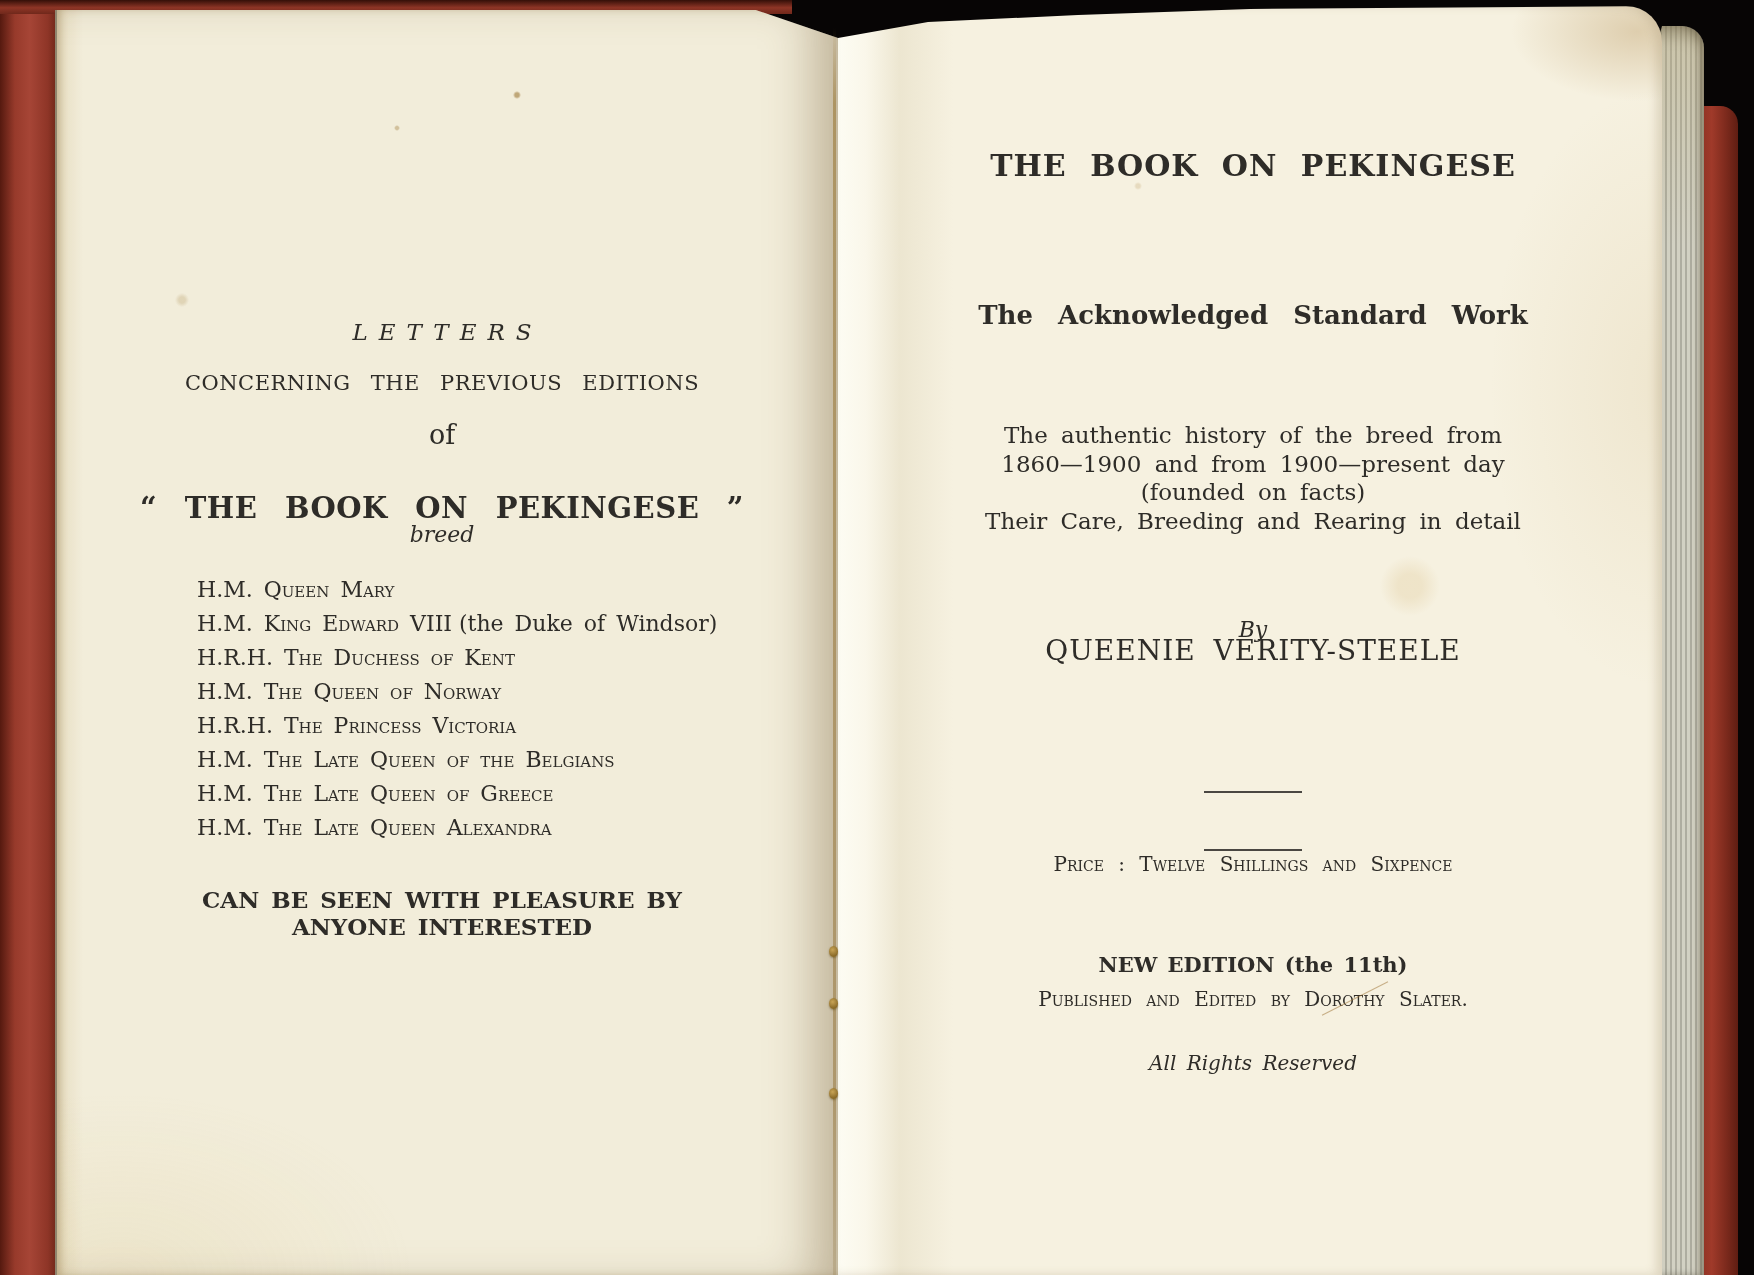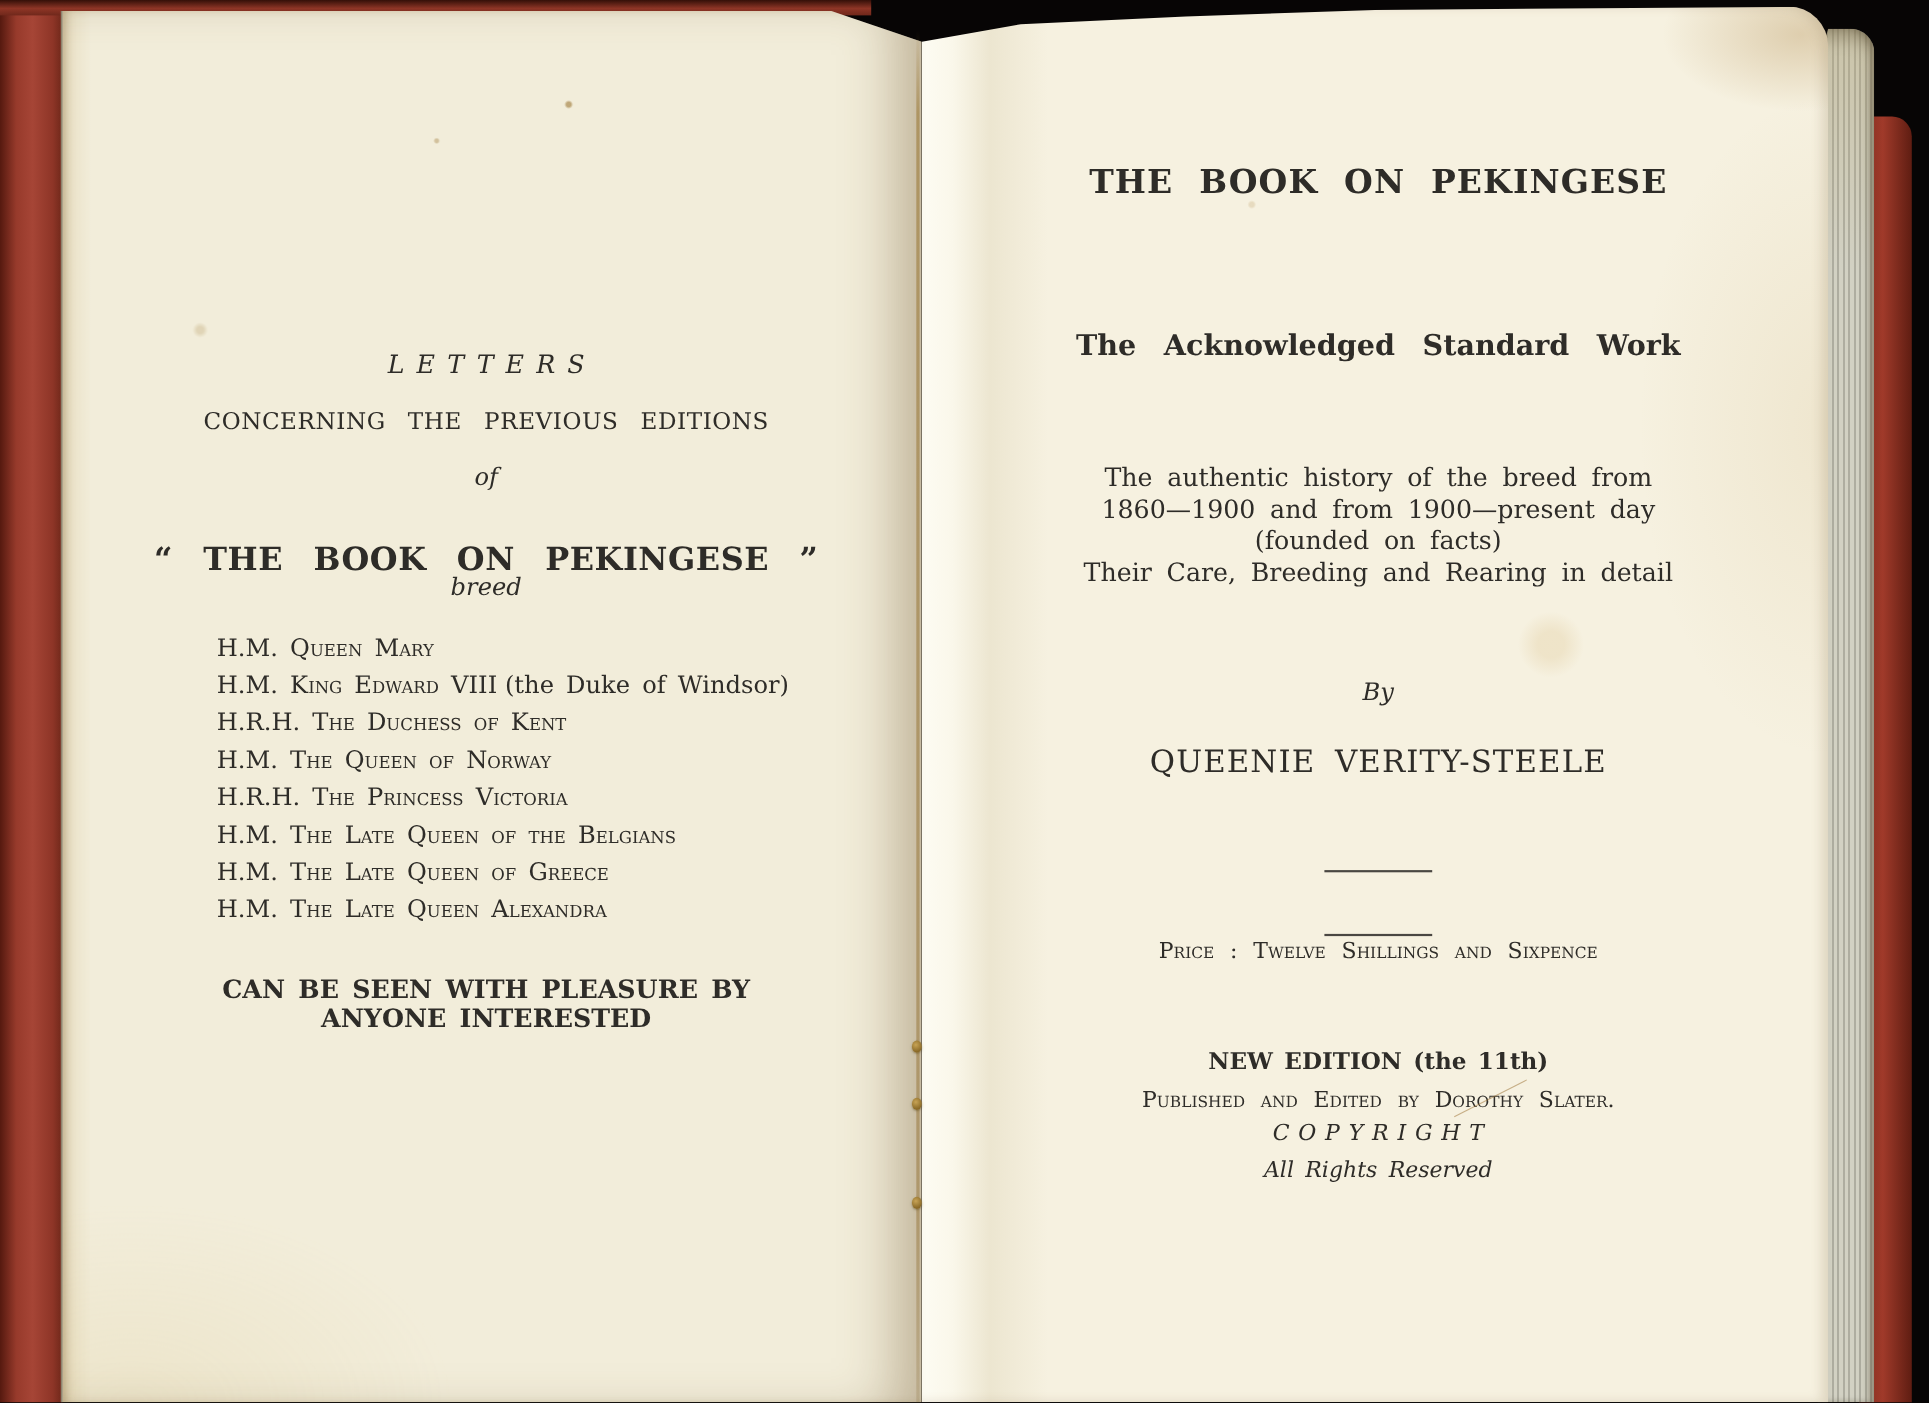--- a/index.html
+++ b/index.html
@@ -85,38 +85,38 @@
 
   
   .tline { position:absolute; left:0; width:770px; text-align:center; white-space:nowrap; }
   .sc { font-variant:small-caps; }
   .note { font-variant:normal; }
   .note:not(:empty){ margin-left:7px;margin-top:30px; }
 
   
   .lp-letters   { top:307px; font-style:italic; font-size:23px; line-height:30px; letter-spacing:11px; text-indent:11px; }
   .lp-concern   { top:358px; font-size:21px; line-height:30px; word-spacing:13px; letter-spacing:.5px; }
-  .lp-of        { top:410px; font-style:italic; font-size:22px; line-height:30px; }
+  .lp-of        { top:410px; font-size:27px; line-height:30px; }
   .lp-title     { top:480px; font-weight:bold; font-size:29px; line-height:36px; word-spacing:17px; letter-spacing:.5px; }
   .lp-from      { top:510px; font-style:italic; font-size:22px; line-height:30px; }
   .lp-names {
     position:absolute; left:140px; top:563px; list-style:none;
     font-size:22px; line-height:34px; word-spacing:4px; white-space:nowrap;
   }
   .lp-footer    { top:876px; font-weight:bold; font-size:23px; line-height:27px; word-spacing:4px; white-space:normal; }
 
   
   .rp .tline { left:30px; }
   .rp-title   { top:141px; font-weight:bold; font-size:30px; line-height:38px; word-spacing:12px; letter-spacing:1px; }
   .rp-illus   { top:185px; font-style:italic; font-size:21px; line-height:28px; letter-spacing:2px; }
   .rp-tagline { top:293px; font-weight:bold; font-size:26px; line-height:32px; word-spacing:16px; }
   .rp-desc    { position:absolute; left:30px; top:415px; width:770px; text-align:center;
                 font-size:23px; line-height:28.5px; word-spacing:6px; }
   .rp-by      { top:611px; font-style:italic; font-size:22px; line-height:26px; }
-  .rp-author  { top:670px; font-size:28px; line-height:34px; letter-spacing:1px; word-spacing:8px; }
+  .rp-author  { top:628px; font-size:28px; line-height:34px; letter-spacing:1px; word-spacing:8px; }
   .rp-rule    { height:2px; background:#4a4742; width:98px; margin:0 auto; }
   .rp-rule1   { top:785px; }
   .rp-rule2   { top:843px; }
   .rp-price   { top:803px; font-size:20px; line-height:26px; word-spacing:8px;margin-top:42px; }
   .rp-edition { top:945px; font-weight:bold; font-size:21px; line-height:28px; word-spacing:3px; }
   .rp-pub     { top:980px; font-size:20px; line-height:26px; word-spacing:8px; }
   .rp-copy    { top:1010px; font-style:italic; font-size:20px; line-height:26px; letter-spacing:8px; text-indent:8px; }
   .rp-rights  { top:1044px; font-style:italic; font-size:20px; line-height:26px; word-spacing:4px; }
 </style>
 </head>
@@ -170,21 +170,20 @@
     <div class="tline rp-rule1">
         <div class="rp-rule"></div>
       </div>
     <div class="tline rp-price sc">Price :  Twelve Shillings and Sixpence</div>
     <div class="tline rp-rule2">
         <div class="rp-rule"></div>
       </div>
 
     <div class="tline rp-edition">NEW EDITION (the 11th)</div>
     <div class="tline rp-pub sc">Published and Edited by Dorothy Slater.</div>
-    <div class="tline rp-copy">COPYRIGHT</div>
     <div class="tline rp-rights">All Rights Reserved</div>
   </div>
 
   <div class="seam"></div>
   <div class="stitch s1"></div>
   <div class="stitch s2"></div>
   <div class="stitch s3"></div>
   <div class="scratch"></div>
 
 </div>

